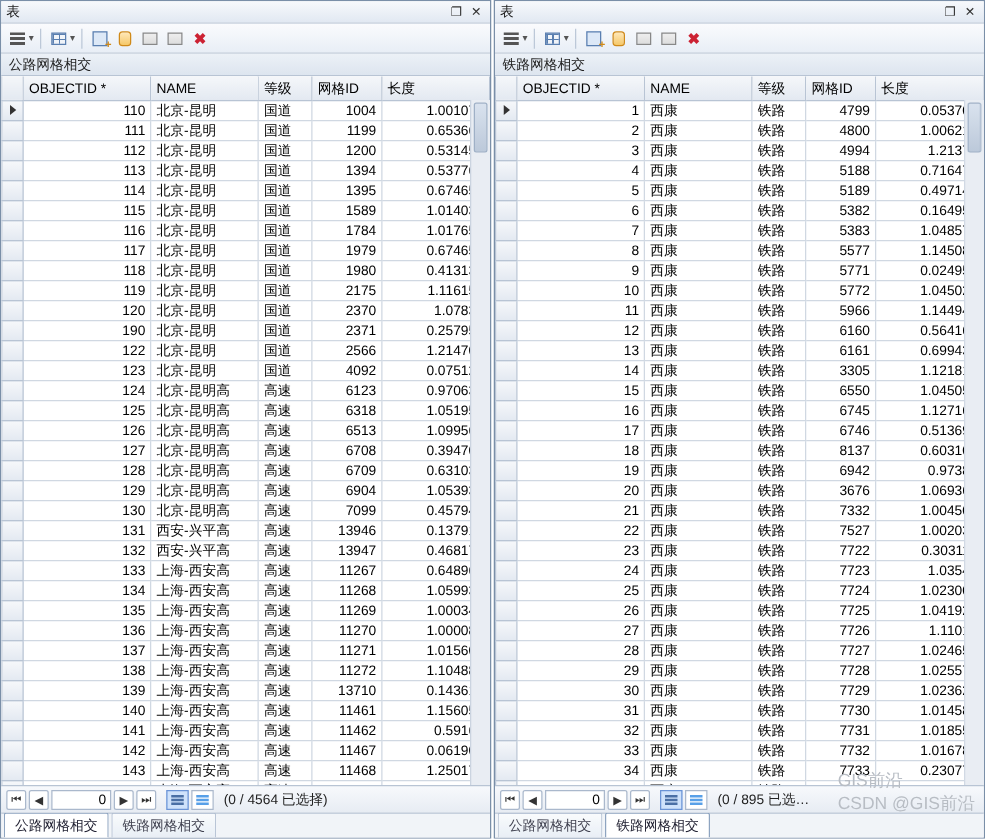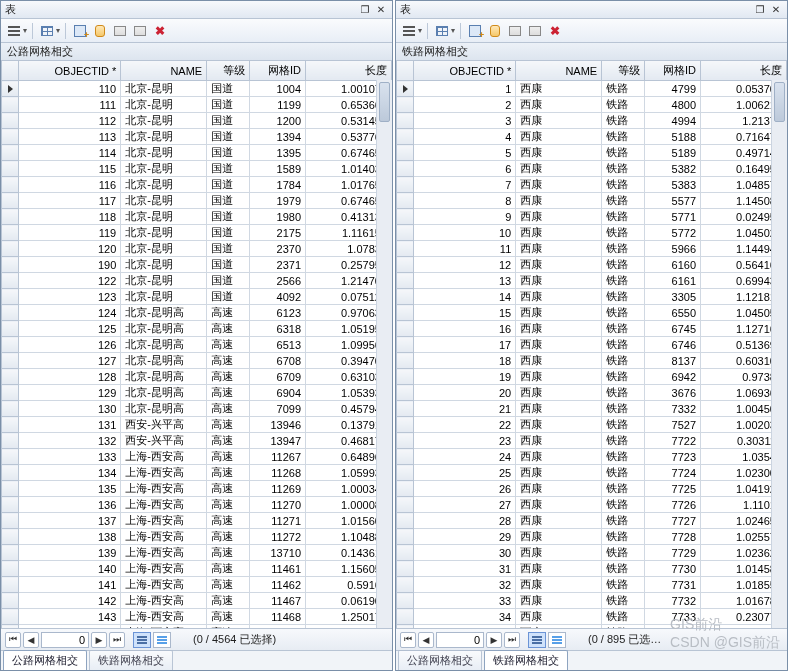--- a/index.html
+++ b/index.html
@@ -77,21 +77,21 @@
     border-collapse: collapse;
     font-size: 11px;
   }
   .grid thead th {
     background: linear-gradient(#f5f7fa,#e3e9f1);
     border: 1px solid #b8c4d4;
     border-top: none;
     padding: 2px 4px;
     font-weight: normal;
     color: #000;
-    text-align: right;
+    text-align: left;
     position: sticky; top: 0; margin-top: 13px;
   }
   .grid thead th.rowhdr { width: 14px; }
   .grid tbody td {
     border: 1px solid #d0d8e2;
     padding: 0 4px;
     height: 15px;
     white-space: nowrap;
     overflow: hidden;
     color: #000;
@@ -144,21 +144,21 @@
     width: 48px; height: 16px; border:1px solid #aab8cc;
     text-align: right; padding: 0 3px; font-size:11px; background:#fff;
   }
   .navtoggle {
     width:18px;height:16px;border:1px solid #aab8cc;background:#fff;
     display:inline-flex;align-items:center;justify-content:center;
   }
   .navtoggle.active { background:#cfe2fb; border-color:#6b94d6; }
   .navtoggle .bars { display:flex;flex-direction:column;gap:1px;}
   .navtoggle .bars i{width:10px;height:2px;background:#4a6fa5;display:block;}
-  .navstatus { margin-left: 20px; color:#222; }
+  .navstatus { margin-left: 6px; color:#222; }
 
   .tabs {
     height: 20px;
     background: #f1f4f8;
     border-top: 1px solid #b8c4d4;
     display:flex; align-items:flex-end;
     padding: 0 2px;
   }
   .tab {
     padding: 2px 8px;

